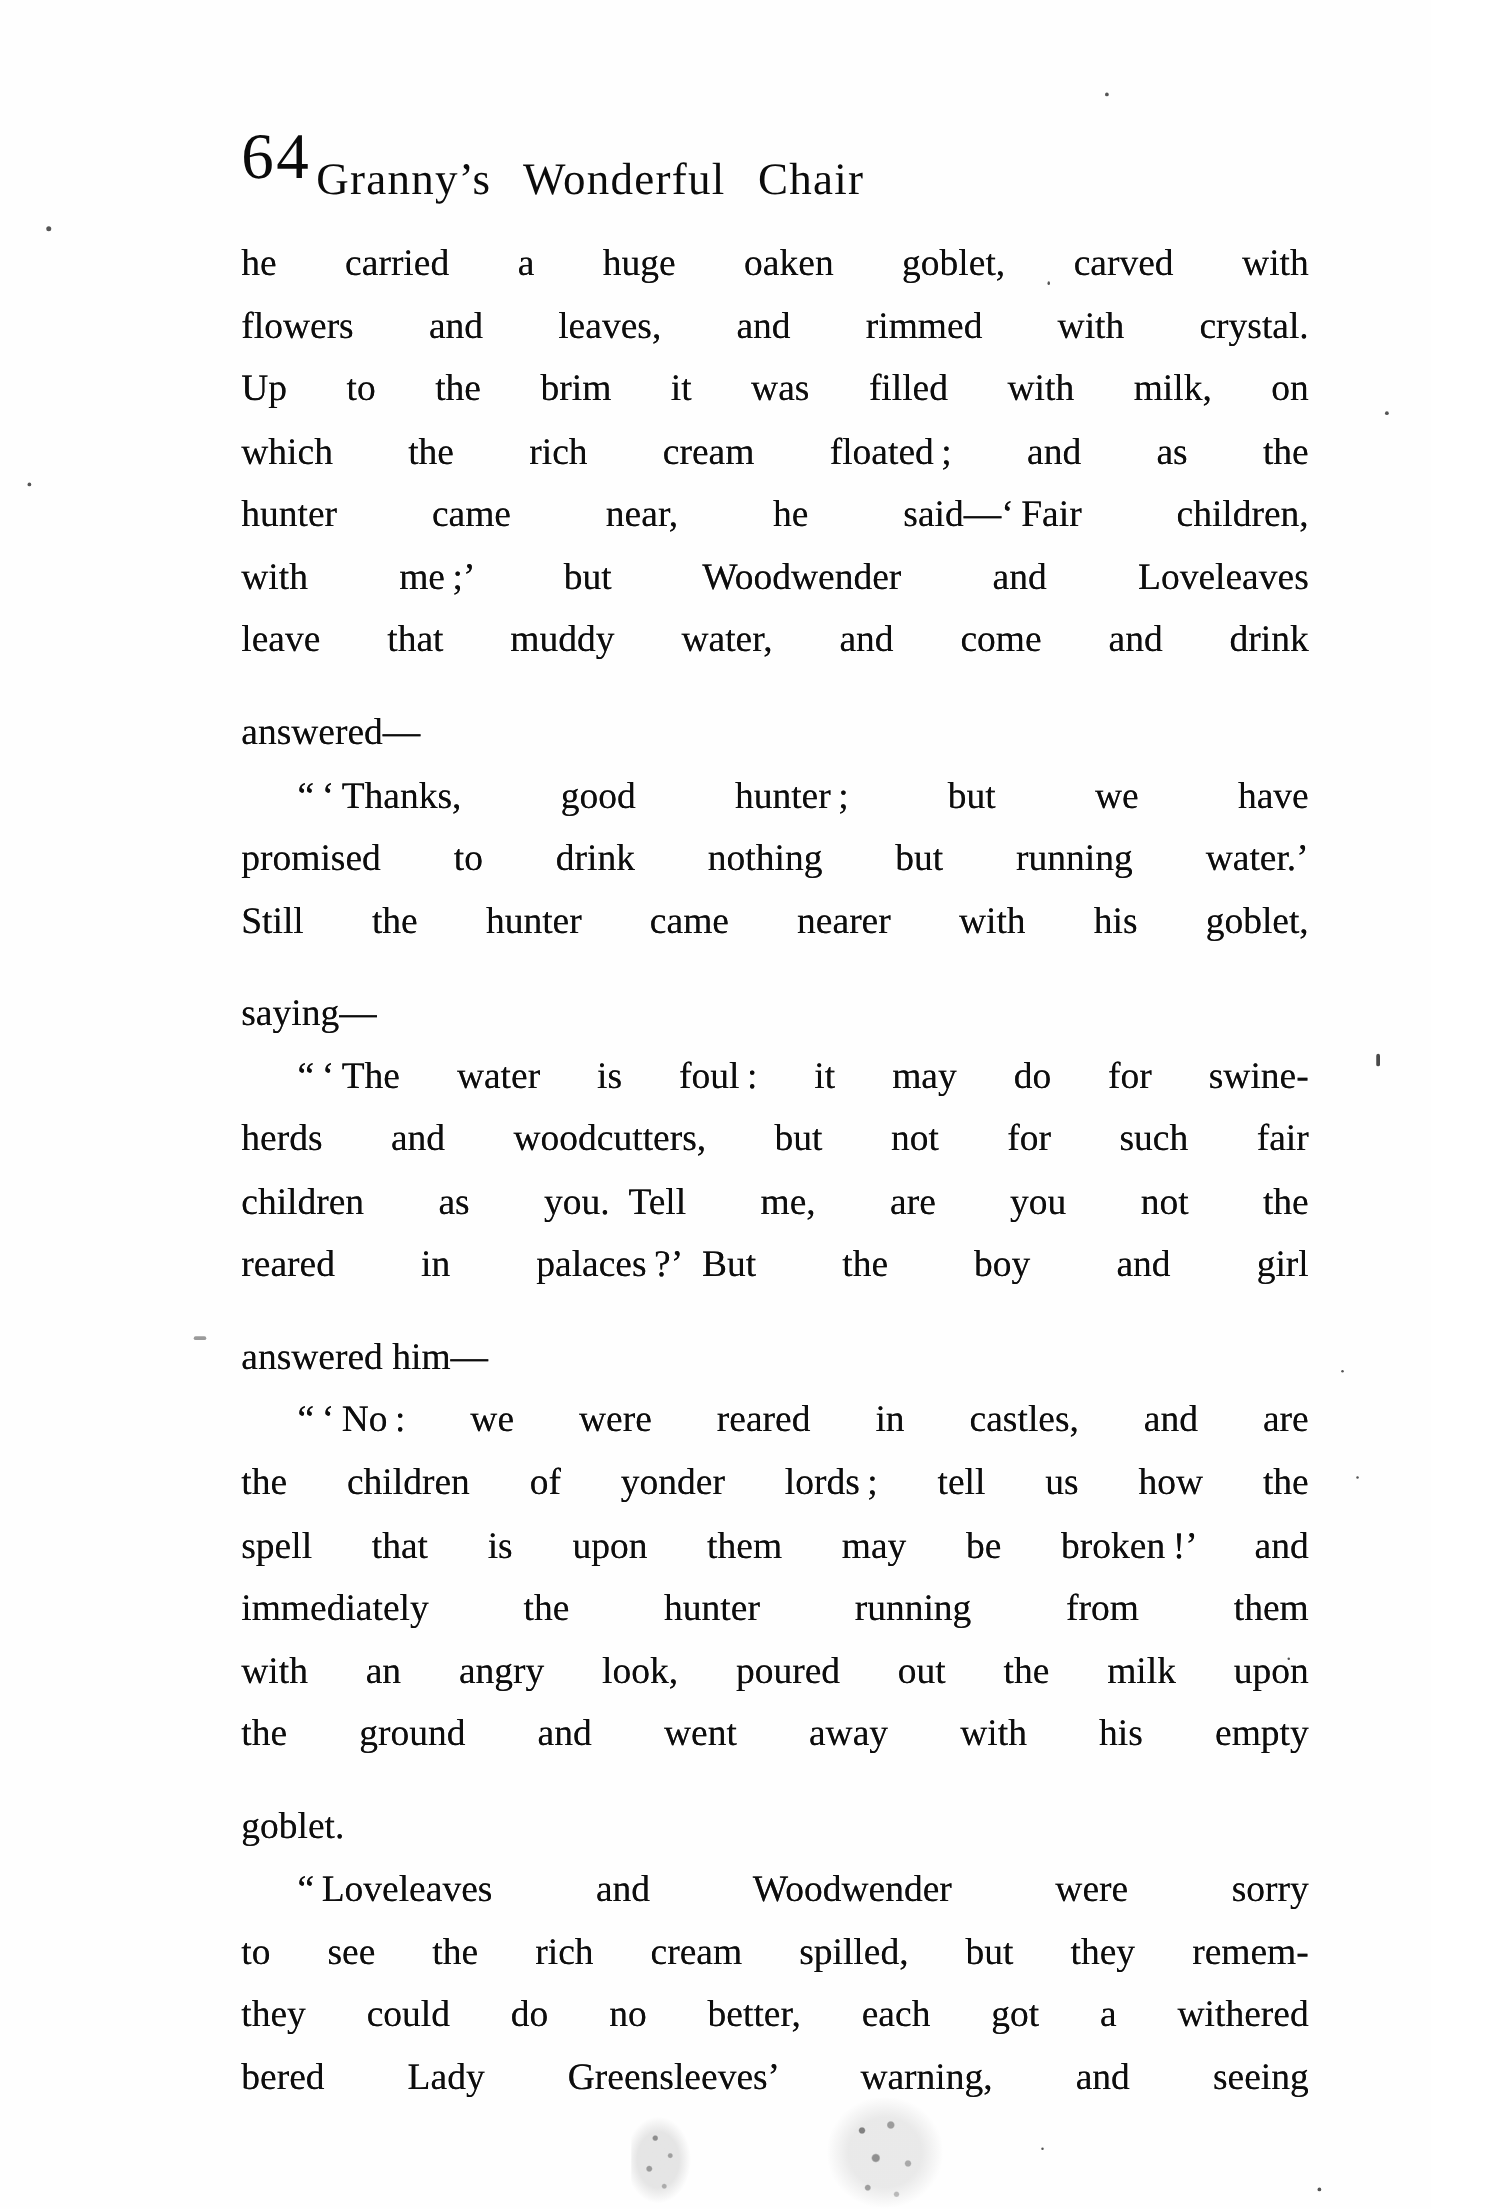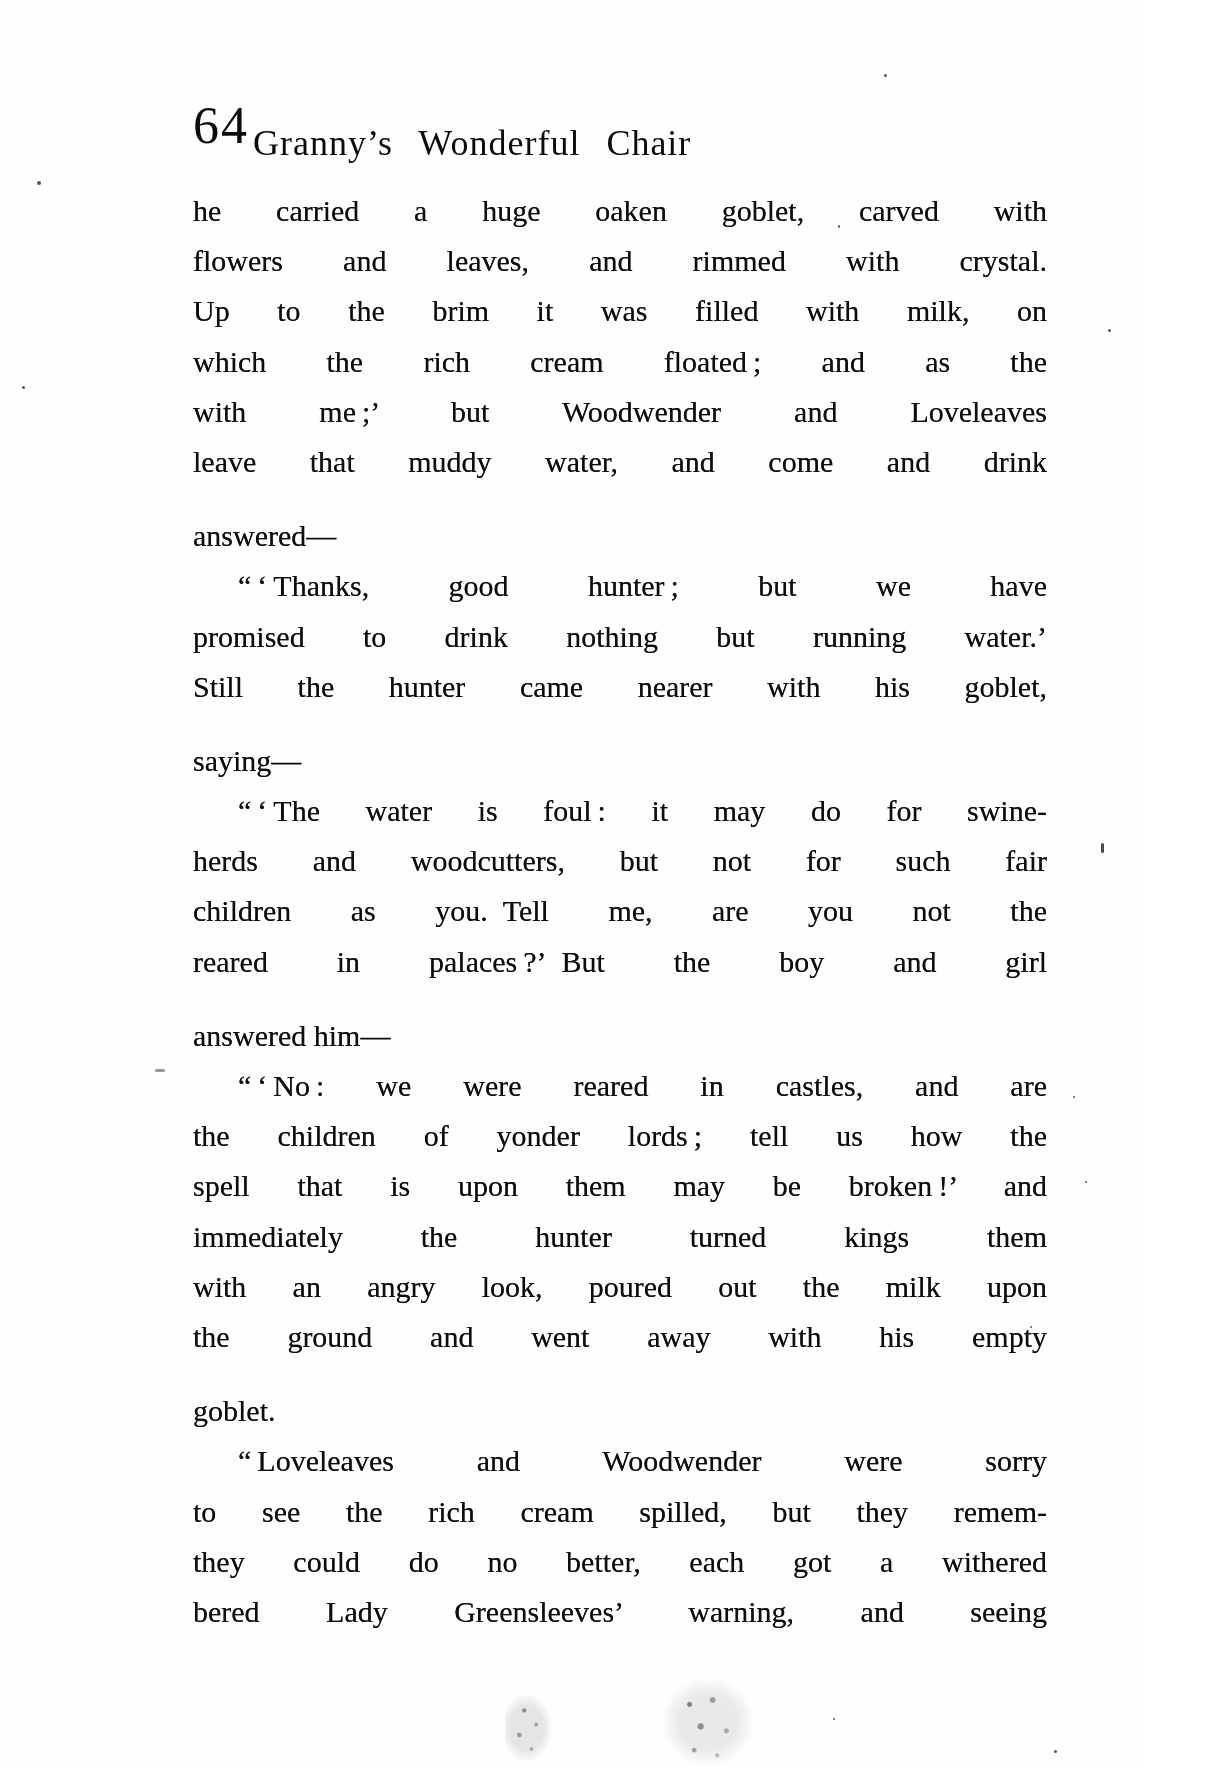--- a/index.html
+++ b/index.html
@@ -142,39 +142,40 @@
     <span id="page-number">64</span>
     <span id="running-title">Granny’s Wonderful Chair</span>
   </div>
 
   <div id="text-block">
 
     <div class="line">he carried a huge oaken goblet, carved with</div>
     <div class="line">flowers and leaves, and rimmed with crystal.</div>
     <div class="line">Up to the brim it was filled with milk, on</div>
     <div class="line">which the rich cream floated ; and as the</div>
+    <div class="line">hunter came near, he said—‘ Fair children,</div>
     <div class="line">with me ;’ but Woodwender and Loveleaves</div>
     <div class="line">leave that muddy water, and come and drink</div>
     <div class="line para-end">answered—</div>
 
     <div class="line indent">“ ‘ Thanks, good hunter ; but we have</div>
     <div class="line">promised to drink nothing but running water.’</div>
     <div class="line">Still the hunter came nearer with his goblet,</div>
     <div class="line para-end">saying—</div>
 
     <div class="line indent">“ ‘ The water is foul : it may do for swine-</div>
     <div class="line">herds and woodcutters, but not for such fair</div>
     <div class="line">children as you. Tell me, are you not the</div>
     <div class="line">reared in palaces ?’ But the boy and girl</div>
     <div class="line para-end">answered him—</div>
 
     <div class="line indent">“ ‘ No : we were reared in castles, and are</div>
     <div class="line">the children of yonder lords ; tell us how the</div>
     <div class="line">spell that is upon them may be broken !’ and</div>
-    <div class="line">immediately the hunter turned kings them</div>
+    <div class="line">immediately the hunter running from them</div>
     <div class="line">with an angry look, poured out the milk upon</div>
     <div class="line">the ground and went away with his empty</div>
     <div class="line para-end">goblet.</div>
 
     <div class="line indent">“ Loveleaves and Woodwender were sorry</div>
     <div class="line">to see the rich cream spilled, but they remem-</div>
     <div class="line">they could do no better, each got a withered</div>
     <div class="line">bered Lady Greensleeves’ warning, and seeing</div>
   </div>
 

